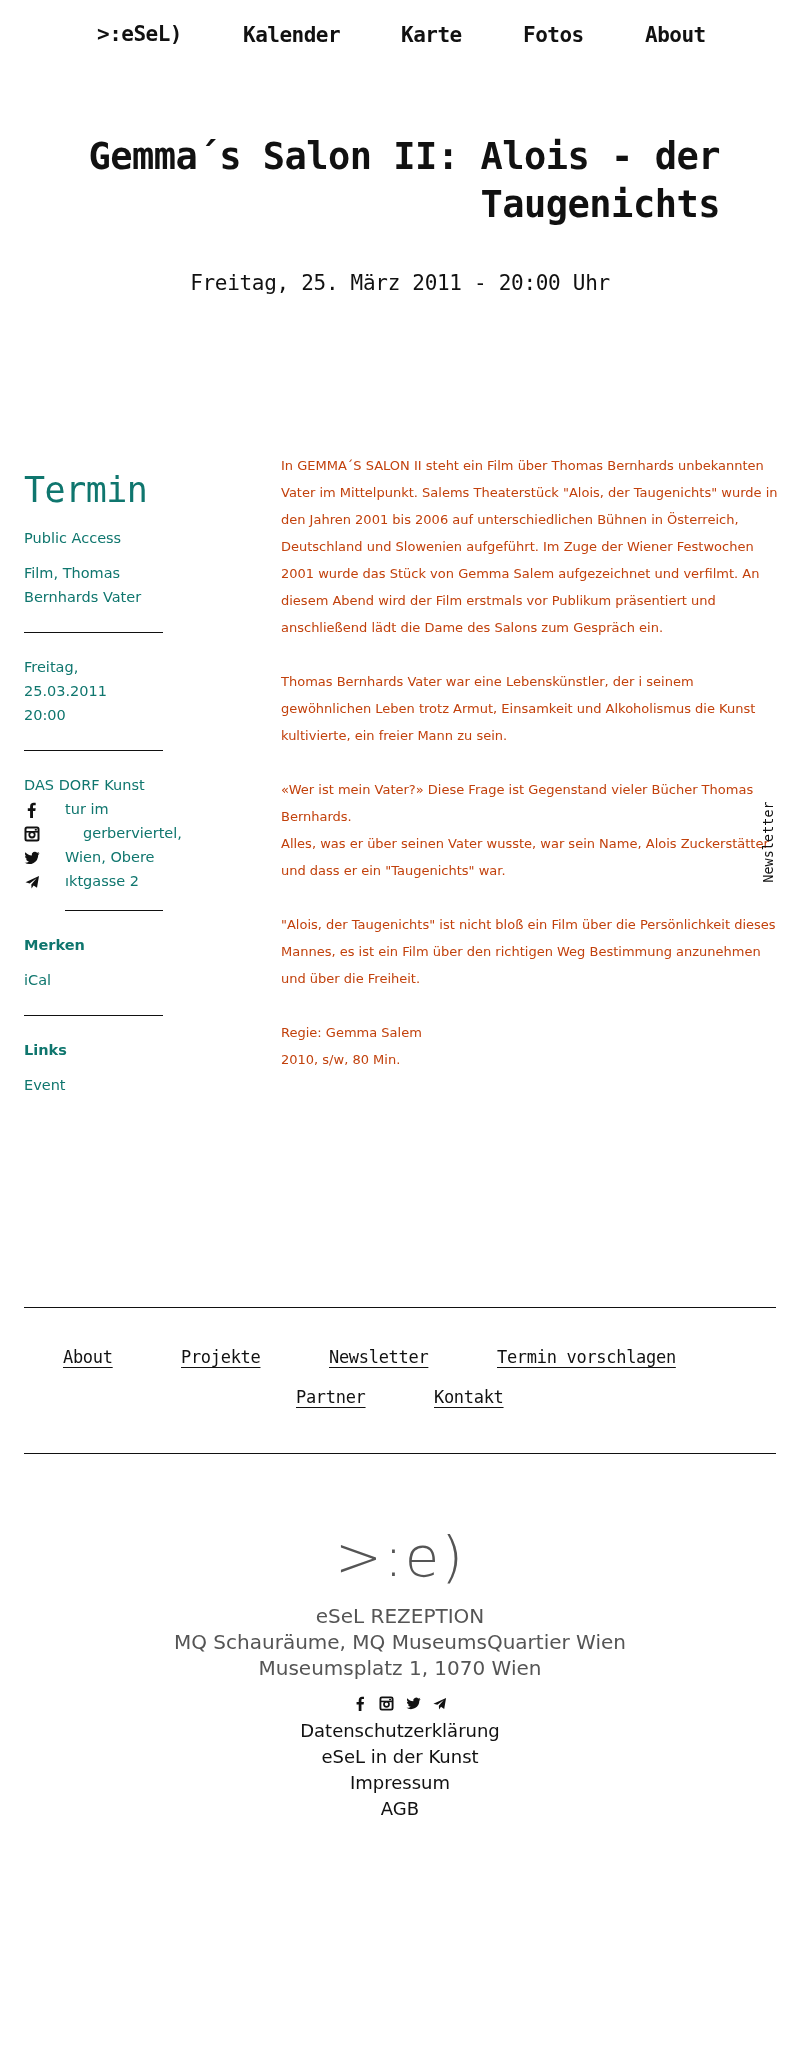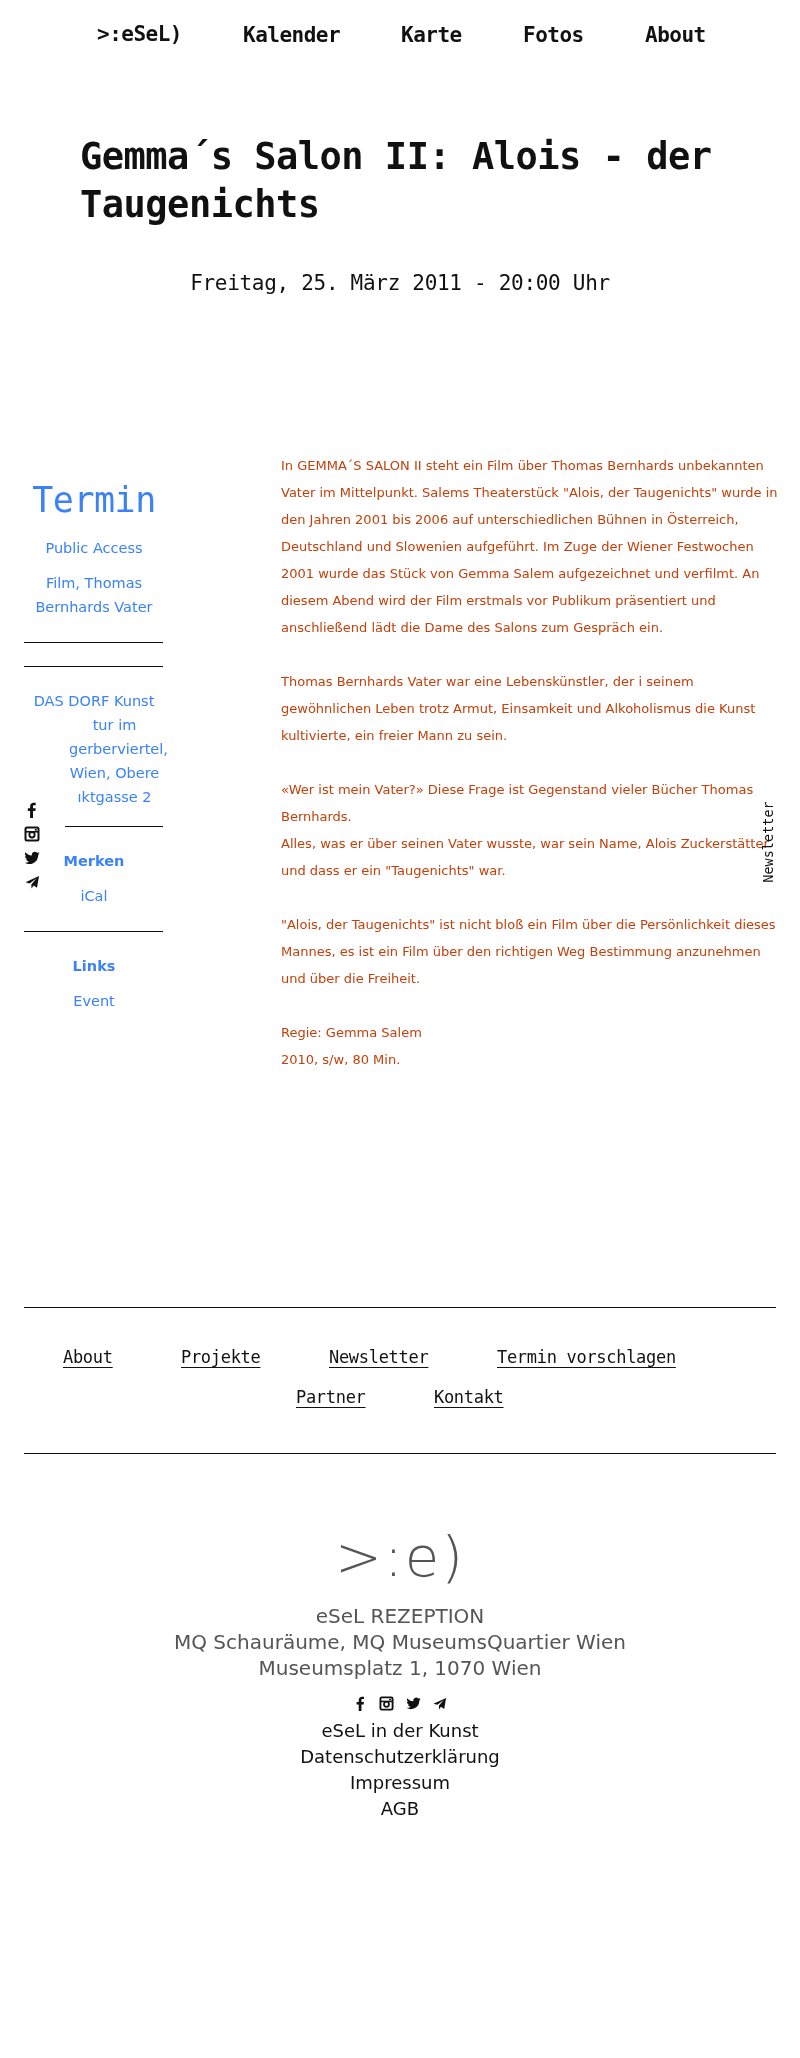--- a/index.html
+++ b/index.html
@@ -7,25 +7,25 @@
   body { position: relative; height: 2058px; overflow: hidden; font-family: "DejaVu Sans", sans-serif; }
   .mono { font-family: "DejaVu Sans Mono", "Liberation Mono", monospace; }
   a { color: inherit; text-decoration: none; }
 
   
   .topnav { position: absolute; top: 20px; left: 0; width: 800px; height: 34px; margin-left: 26px; }
   .topnav .logo { position: absolute; left: 71px; top: 2px; font-size: 21px; font-weight: bold; letter-spacing: -0.5px; }
   .topnav .nav-link { position: absolute; top: 3px; font-size: 21px; letter-spacing: -0.5px; font-weight: bold; }
 
   
-  .hero-title { position: absolute; top: 133px; left: 80px; width: 640px; text-align: left; font-size: 37px; line-height: 48px; letter-spacing: -0.5px; }
+  .hero-title { position: absolute; top: 133px; left: 80px; width: 640px; text-align: right; font-size: 37px; line-height: 48px; letter-spacing: -0.5px; }
   .hero-date { position: absolute; top: 271px; left: 0; width: 800px; text-align: center; font-size: 21px; letter-spacing: -0.3px; }
 
   
-  .sidebar { position: absolute; left: 24px; top: 476px; width: 140px; font-size: 14.5px; line-height: 24px; color: #3b82f6; text-align: center; }
+  .sidebar { position: absolute; left: 24px; top: 466px; width: 140px; font-size: 14.5px; line-height: 24px; color: #0f766e; }
   .sidebar h2 { font-size: 35px; font-weight: normal; line-height: 48px; letter-spacing: -0.5px; margin-bottom: 12px; }
   .sidebar .p { margin-bottom: 11px; }
   .sidebar .rule { width: 139px; height: 0; border-top: 1.5px solid #111; margin: 23px 0 22px 0; }
   .sidebar .heading { font-weight: bold; margin-bottom: 11px; }
   .sidebar .venue { position: relative; }
   .sidebar .rule.short { width: 98px; margin-left: 41px; }
 
   .social-col { position: absolute; left: 24px; top: 802px; width: 18px; }
   .social-col .ic { display: block; width: 16px; height: 16px; margin-bottom: 8px; }
 
@@ -60,25 +60,29 @@
 </nav>
 
 <h1 class="hero-title mono">Gemma´s Salon II: Alois - der Taugenichts</h1>
 <div class="hero-date mono">Freitag, 25. März 2011 - 20:00 Uhr</div>
 
 <aside class="sidebar">
   <h2 class="mono">Termin</h2>
   <div class="p">Public Access</div>
   <div class="p">Film, Thomas Bernhards Vater</div>
   <div class="rule"></div>
+  <div>
+    <div>Freitag, 25.03.2011</div>
+    <div>20:00</div>
+  </div>
   <div class="rule"></div>
   <div class="venue">
     <div>DAS DORF Kunst</div>
     <div style="padding-left:41px">tur im</div>
-    <div style="padding-left:45px">gerberviertel,</div>
+    <div style="padding-left:59px">gerberviertel,</div>
     <div style="padding-left:41px">Wien, Obere</div>
     <div style="padding-left:41px">ıktgasse 2</div>
   </div>
   <div class="rule short" style="margin-top:17px"></div>
   <div class="heading">Merken</div>
   <a style="display:block">iCal</a>
   <div class="rule"></div>
   <div class="heading">Links</div>
   <a style="display:block">Event</a>
 </aside>
@@ -159,17 +163,17 @@
         <path d="M15.5 3.2c-.6.3-1.2.4-1.8.5.7-.4 1.2-1 1.4-1.8-.6.4-1.3.6-2 .8a3.1 3.1 0 0 0-5.3 2.8C5.2 5.4 2.9 4.2 1.4 2.3c-.8 1.4-.4 3.2 1 4.1-.5 0-1-.2-1.4-.4 0 1.5 1.1 2.8 2.5 3.1-.5.1-1 .2-1.4.1.4 1.3 1.6 2.1 2.9 2.2A6.3 6.3 0 0 1 .5 12.6 8.9 8.9 0 0 0 14.2 5c.6-.5 1-1.1 1.3-1.8z" fill="#111"></path>
       </svg>
   </a>
   <a class="ic">
     <svg viewBox="0 0 16 16" width="15" height="15">
         <path d="M15 2 1.5 8.2l4.2 1.2L12.5 4.3 7.3 10.4l.2 4.1 2.1-3 3.4 2.3z" fill="#111"></path>
       </svg>
   </a>
 </div>
 <div class="flinks">
+  <a>Datenschutzerklärung</a>
   <a>eSeL in der Kunst</a>
-  <a>Datenschutzerklärung</a>
   <a>Impressum</a>
   <a>AGB</a>
 </div>
 
 </body></html>

